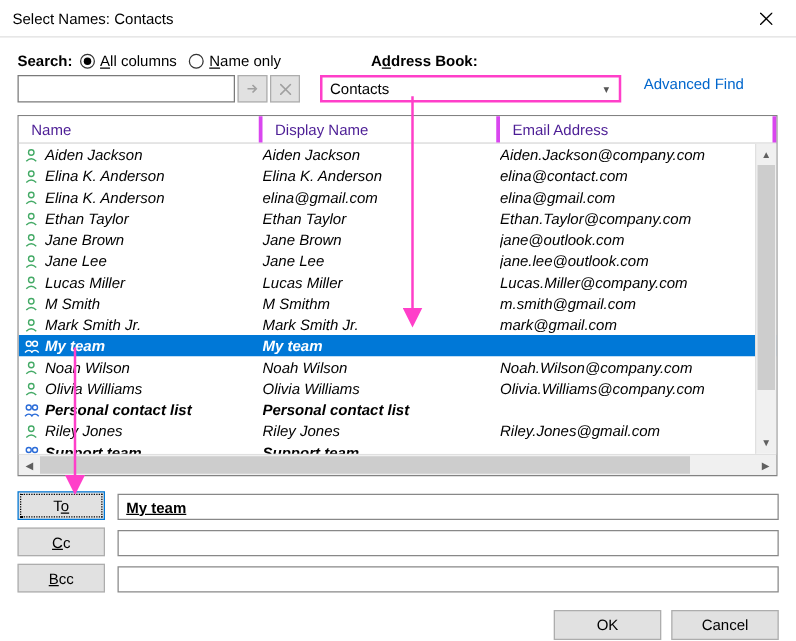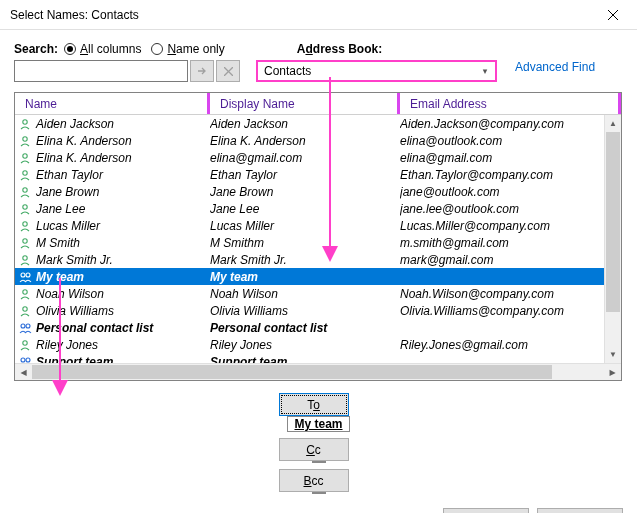--- a/index.html
+++ b/index.html
@@ -97,21 +97,21 @@
   }
   .vscroll .sbtn { height: 17px; display:flex;align-items:center;justify-content:center;font-size:8px;color:#606060;}
   .vscroll .thumb { position:absolute; top:17px; left:1px; right:1px; height: 180px; background:#cdcdcd;}
   .hscroll {
     height: 17px; background: #f0f0f0; border-top: 1px solid #e0e0e0;
     display: flex; align-items: center;
   }
   .hscroll .sbtn { width: 17px; height:17px; display:flex;align-items:center;justify-content:center;font-size:8px;color:#606060;}
   .hscroll .track { flex:1; position:relative; height:100%; }
   .hscroll .thumb { position:absolute; left:0; top:1px; bottom:1px; width:520px; background:#cdcdcd;}
-  .fieldrow { display: flex; align-items: center; margin-top: 6px; flex-direction: column; }
+  .fieldrow { display: flex; align-items: flex-end; margin-top: 6px; }
   .fieldrow .btn {
     width: 70px; height: 23px; border: 1px solid #adadad; background: #e1e1e1;
     display: flex; align-items: center; justify-content: center; margin-right: 10px;
   }
   .fieldrow .btn.focus { border: 1px solid #0078d7; outline: 1px dotted #000; outline-offset: -3px; }
   .fieldrow .textbox {
     flex: 1; height: 21px; border: 1px solid #888; background: #fff;
     padding: 0 6px; display: flex; align-items: center; font-weight: bold;
     text-decoration: underline;
   }
@@ -203,21 +203,21 @@
           <div class="c1">
             <span class="ic">
               <svg class="person-svg" width="12" height="12">
                 <circle cx="6" cy="4" r="2.2" fill="none" stroke-width="1.1"></circle>
                 <path d="M2 11 Q6 7 10 11" fill="none" stroke-width="1.1"></path>
               </svg>
             </span>
             <span>Elina K. Anderson</span>
           </div>
           <div class="c2">Elina K. Anderson</div>
-          <div class="c3">elina@outlook.com</div>
+          <div class="c3">elina@contact.com</div>
         </div>
         <div class="tr">
           <div class="c1">
             <span class="ic">
               <svg class="person-svg" width="12" height="12">
                 <circle cx="6" cy="4" r="2.2" fill="none" stroke-width="1.1"></circle>
                 <path d="M2 11 Q6 7 10 11" fill="none" stroke-width="1.1"></path>
               </svg>
             </span>
             <span>Elina K. Anderson</span>
@@ -422,21 +422,21 @@
     <div class="btn">
         <span><span class="u">B</span>cc</span>
       </div>
     <div class="textbox" style="font-weight:normal;text-decoration:none;">
         <span></span>
       </div>
   </div>
 
   <div class="dlg-buttons">
     <div class="dbtn">OK</div>
-    <div class="dbtn">Email</div>
+    <div class="dbtn">Cancel</div>
   </div>
 
 </div>
 
 <svg class="arrow-svg" style="left:0;top:0;" width="637" height="513">
   <defs>
     <marker id="ahead" markerWidth="8" markerHeight="8" refX="6" refY="4" orient="auto">
       <path d="M0,0 L8,4 L0,8 Z" fill="#ff3fc9"></path>
     </marker>
   </defs>

